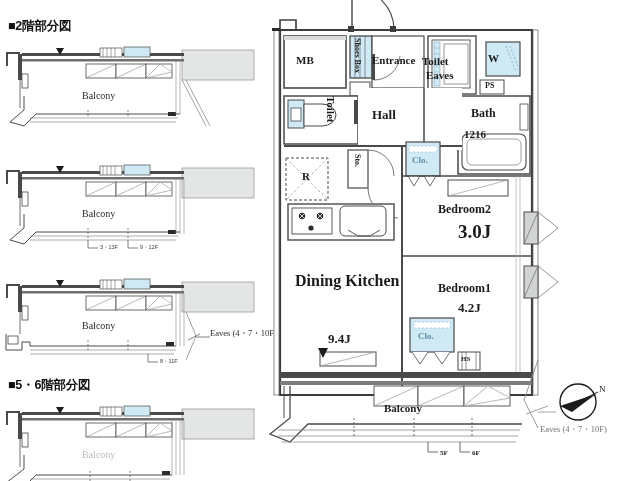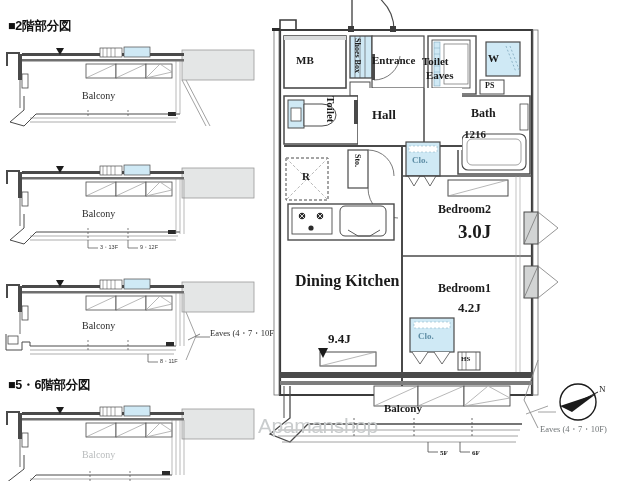--- a/index.html
+++ b/index.html
@@ -454,15 +454,14 @@
     <svg width="60" height="48" viewBox="0 0 60 48">
       <circle cx="26" cy="24" r="18" fill="#ffffff" stroke="#1b1b1b" stroke-width="1.4"></circle>
       <polygon points="8,28 44,16 20,34" fill="#1b1b1b"></polygon>
       <line x1="26" y1="24" x2="46" y2="14" stroke="#1b1b1b" stroke-width="1"></line>
       <text x="47" y="14" font-family="Liberation Serif, serif" font-size="9" fill="#1b1b1b">N</text>
     </svg>
   </div>
 
   <div id="eaves-main">Eaves (4・7・10F)</div>
 
-  <div id="watermark">Apamanshop</div>
 
 </div>
 
 </body></html>

